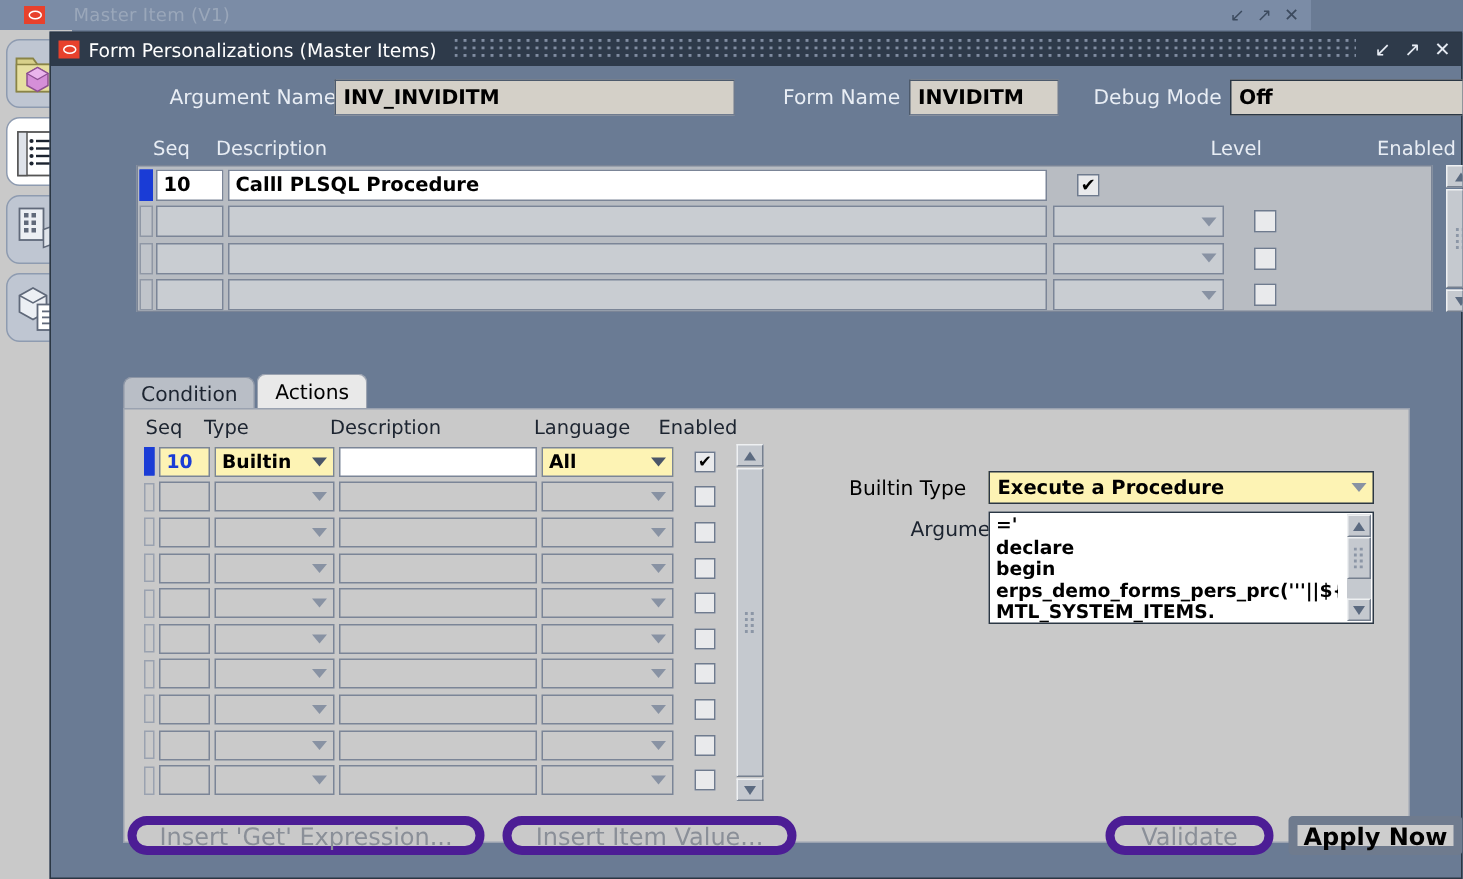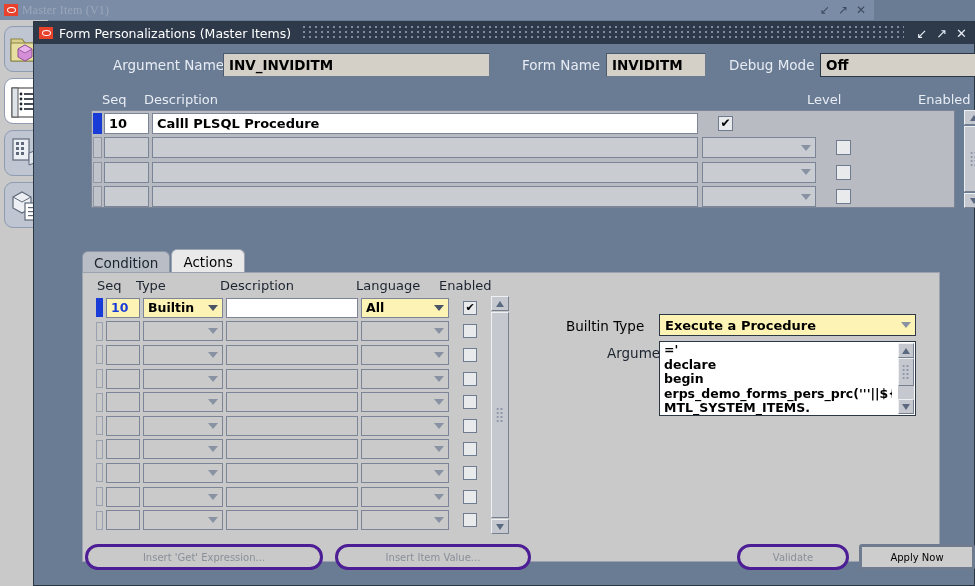--- a/index.html
+++ b/index.html
@@ -12,21 +12,21 @@
   body { background: #6a7b94; position: relative; }
 
   
   #bg-window {
     position: absolute; left: 0; top: 0; width: 874px; height: 586px;
     background: #c9c9c9;
   }
   #bg-titlebar {
     position: absolute; left: 0; top: 0; width: 874px; height: 20px;
     background: #7b8ca6;
-    display: flex; align-items: center; gap: 4px; padding-left: 4px; font-family: Liberation Serif, serif;
+    display: flex; align-items: center; gap: 19px; padding-left: 16px;
   }
   #bg-title-text {
     font-size: 12px; color: #9aa7ba; letter-spacing: .2px;
     white-space: nowrap; flex: 1;
   }
   #bg-ctrls { display: flex; gap: 8px; padding-right: 8px; color: #3c4a5e; font-size: 12px; }
   #bg-ctrls span { cursor: default; line-height: 1; }
 
   .oralogo {
     width: 14px; height: 12px; background: #e8412c;
@@ -263,26 +263,26 @@
     position: absolute; left: 577px; top: 160px; width: 168px; height: 24px;
     border: 1px solid #9aa2b0; border-radius: 12px; background: #c9c9c9;
     display: flex; align-items: center; justify-content: center;
     font-size: 13px; color: #8a8f98;
   }
 
   
   #btnbar { position: absolute; left: 0; bottom: 13px; right: 0; height: 28px; }
   .btn {
     position: absolute; height: 26px;
-    border: 3px solid #4c1d95; border-radius: 13px;
+    border: 6px solid #4c1d95; border-radius: 13px;
     background: #c9c9c9;
     display: flex; align-items: center; justify-content: center;
-    font-size: 10px; color: #8a8f98;
-  }
-  .btn.enabled { color: #000; border-radius: 3px; border-color: #6f7b8e; background: #cdcdcd; }
+    font-size: 16px; color: #8a8f98;
+  }
+  .btn.enabled { color: #000; border-radius: 3px; border-color: #6f7b8e; background: #cdcdcd; font-weight: bold; }
   #btn-get  { left: 51px;  width: 238px; }
   #btn-item { left: 301px; width: 196px; }
   #btn-val  { left: 703px; width: 112px; }
   #btn-apply{ left: 825px; width: 116px; }
 
   .u { text-decoration: underline; }
 </style>
 </head>
 <body>
 

